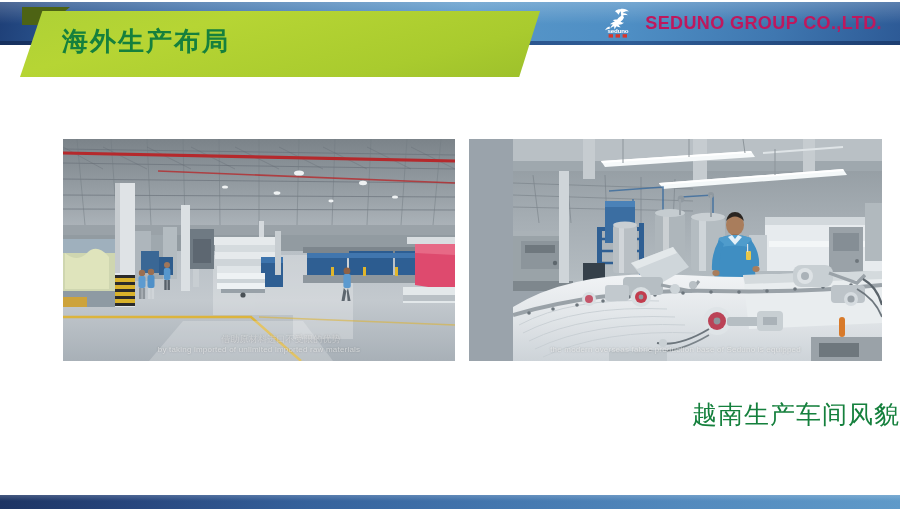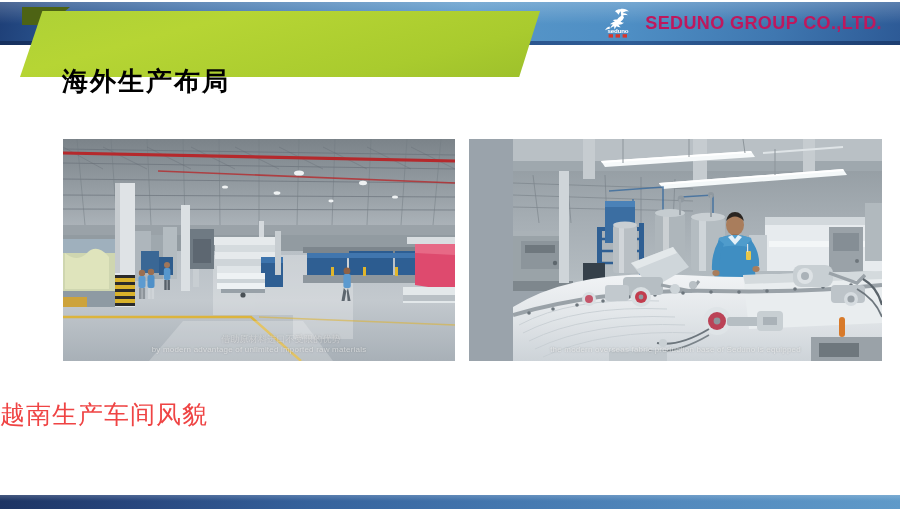--- a/index.html
+++ b/index.html
@@ -74,25 +74,24 @@
     height: 66px;
     background: linear-gradient(165deg, #aed136 0%, #b6d534 30%, #a9cb2e 75%, #9dc02b 100%);
     clip-path: polygon(4.3% 0%, 100% 0%, 96.0% 100%, 0% 100%);
   }
   .header-title {
     position: absolute;
     left: 62px;
     top: 24px;
     font-size: 26px;
     font-weight: bold;
-    color: #000000;
+    color: #15803d;
     letter-spacing: 2px;
     font-family: "DejaVu Sans", "Liberation Sans", sans-serif;
     white-space: nowrap;
-    margin-top: 40px;
   }
 
   
   .brand {
     position: absolute;
     right: 18px;
     top: 6px;
     height: 34px;
     display: flex;
     align-items: center;
@@ -152,23 +151,23 @@
     display: block;
     padding-left: 44px;
   }
 
   
   .caption {
     position: absolute;
     left: 0;
     top: 398px;
     width: 900px;
-    text-align: left;
+    text-align: right;
     font-size: 25px;
-    color: #ef4444;
+    color: #15803d;
     letter-spacing: 1px;
     font-family: "DejaVu Sans", "Liberation Sans", sans-serif;
   }
 
   
   .footer-bar {
     position: absolute;
     left: 0;
     top: 495px;
     width: 900px;
@@ -419,21 +418,21 @@
 
       <path d="M0 178 L188 178 L238 222" stroke="#dfb32c" stroke-width="2.4" fill="none" opacity="0.9"></path>
       <path d="M196 178 L392 186" stroke="#dfb32c" stroke-width="1.6" fill="none" opacity="0.55"></path>
 
       <g opacity="0.22" fill="#ffffff">
         <path d="M120 182 L240 182 L270 222 L86 222 Z"></path>
       </g>
     </svg>
     <div class="photo-watermark">
       <span class="cn">借助原材料进口不受限的优势</span>
-      <span>by modern advantage of unlimited imported raw materials</span>
+      <span>by taking imported of unlimited imported raw materials</span>
     </div>
   </div>
 
   <div class="photo photo-right">
     <svg width="369" height="222" viewBox="0 0 369 222" preserveAspectRatio="none" aria-hidden="true">
       <defs>
         <linearGradient id="rBack" x1="0" y1="0" x2="0" y2="1">
           <stop offset="0%" stop-color="#8d969c"></stop>
           <stop offset="55%" stop-color="#a6aeb4"></stop>
           <stop offset="100%" stop-color="#b6bec3"></stop>

